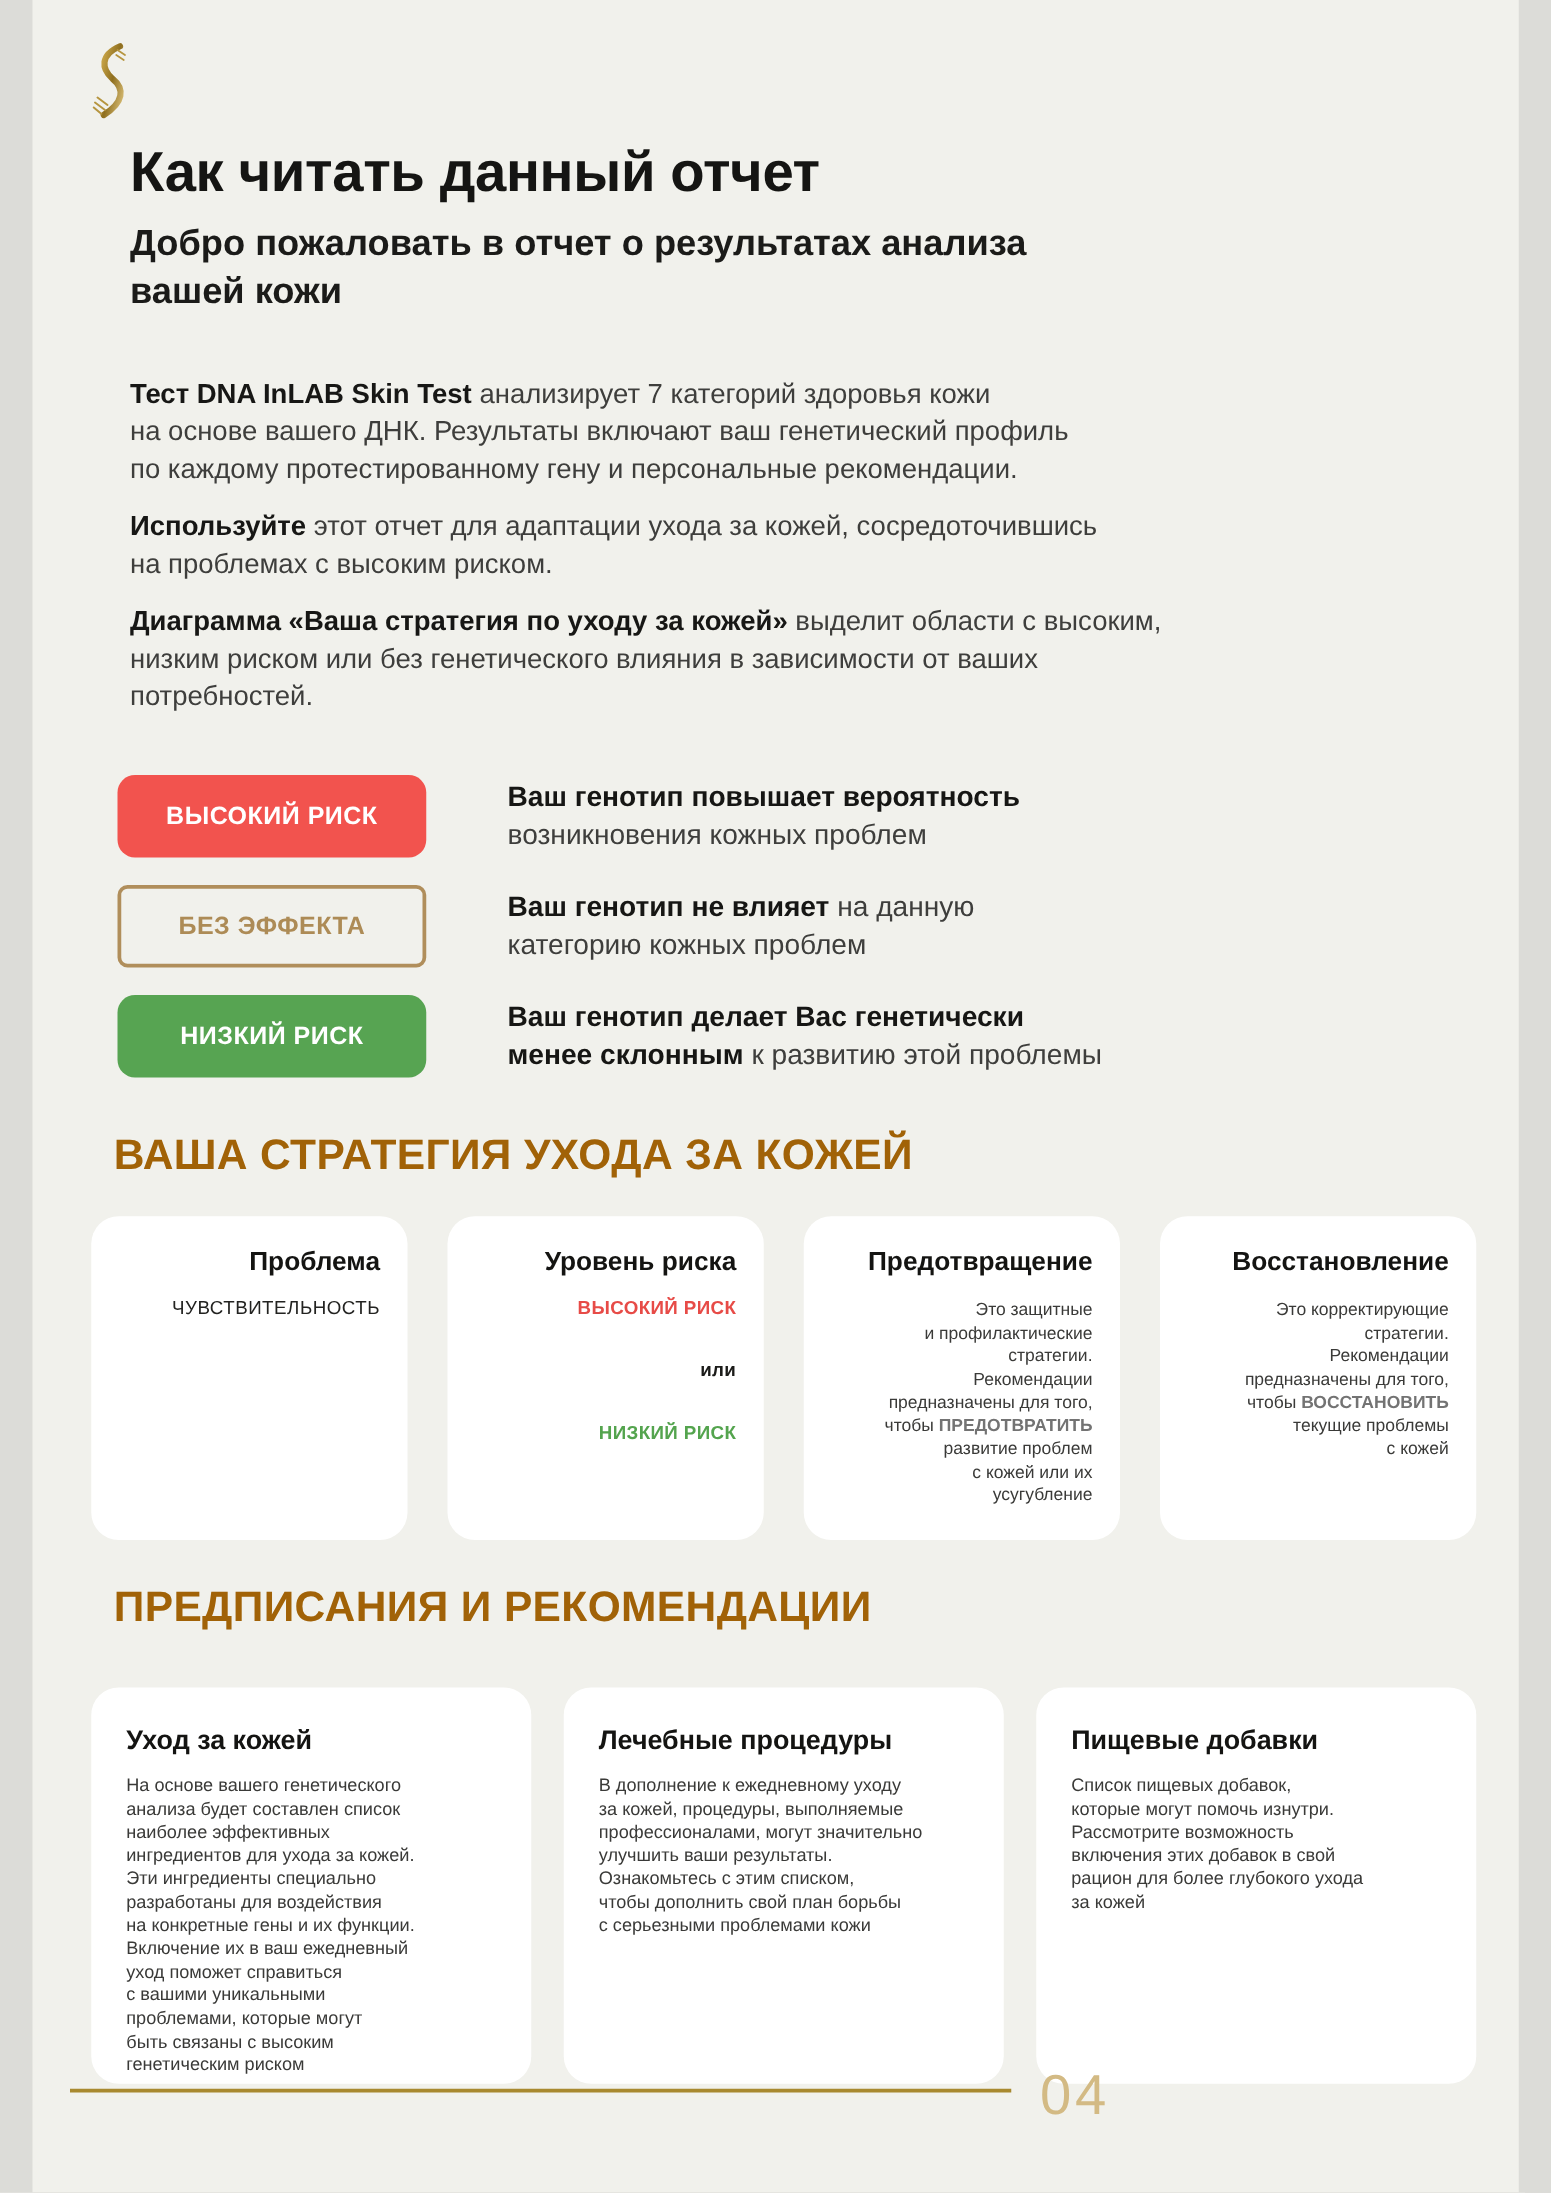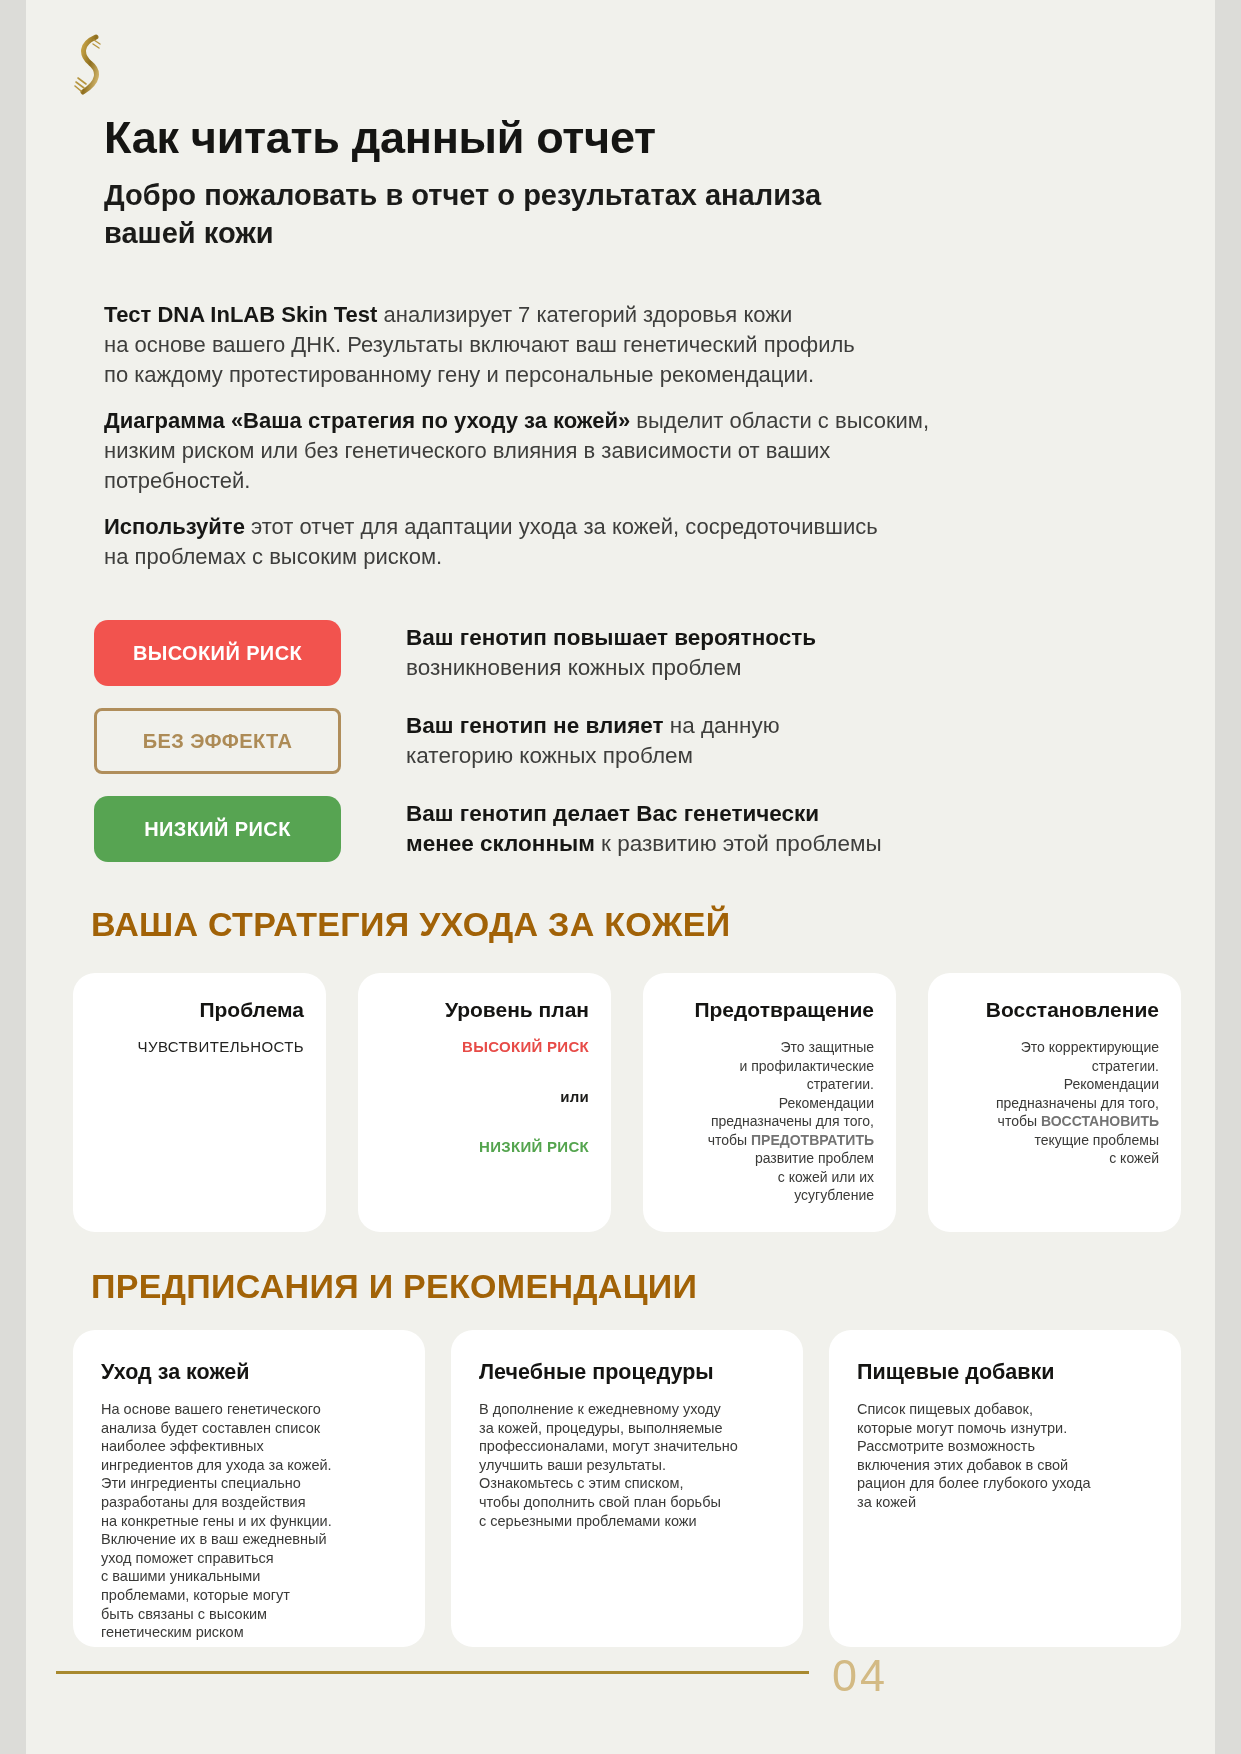--- a/index.html
+++ b/index.html
@@ -37,21 +37,21 @@
                    letter-spacing:0.3px; color:#a16207; }
   .title-strategy { top:905px; }
   .title-prescriptions { top:1267px; }
 
   .cards-row { position:absolute; display:flex; }
   .row-strategy { left:47px; top:973px; gap:32px; }
   .row-prescriptions { left:47px; top:1330px; gap:26px; }
 
   .card { background:#FFFFFF; border-radius:22px; }
   .card-s { width:253px; height:259px; padding:25px 22px;text-align:right; }
-  .card-p { width:352px; height:317px; padding:30px 28px; }
+  .card-p { width:352px; height:317px; padding:30px 28px;margin-top:20px; }
 
   .card-heading { font-size:21px; font-weight:800; color:#141412; margin-bottom:16px; }
   .card-p .card-heading { font-size:21.5px; margin-bottom:15px; }
 
   .problem-value { font-size:15px; letter-spacing:0.4px; color:#232321; }
 
   .risk-label { font-size:15px; font-weight:700; letter-spacing:0.3px; margin-bottom:33px; }
   .risk-high { color:#E74B47; }
   .risk-or   { color:#1B1B19; }
   .risk-low  { color:#54A44E; }
@@ -85,25 +85,25 @@
   </div>
 
   <div class="h1">Как читать данный отчет</div>
   <div class="h2">Добро пожаловать в отчет о результатах анализа
 вашей кожи</div>
 
   <div class="intro">
     <p><strong>Тест DNA InLAB Skin Test</strong><span> анализирует 7 категорий здоровья кожи
 на основе вашего ДНК. Результаты включают ваш генетический профиль
 по каждому протестированному гену и персональные рекомендации.</span></p>
+    <p><strong>Используйте</strong><span> этот отчет для адаптации ухода за кожей, сосредоточившись
+на проблемах с высоким риском.</span></p>
     <p><strong>Диаграмма «Ваша стратегия по уходу за кожей»</strong><span> выделит области с высоким,
 низким риском или без генетического влияния в зависимости от ваших
 потребностей.</span></p>
-    <p><strong>Используйте</strong><span> этот отчет для адаптации ухода за кожей, сосредоточившись
-на проблемах с высоким риском.</span></p>
   </div>
 
   <div class="legend">
     <div class="legend-row">
       <div class="badge badge-high">ВЫСОКИЙ РИСК</div>
       <p class="legend-desc"><strong>Ваш генотип повышает вероятность</strong><span>
 возникновения кожных проблем</span></p>
     </div>
     <div class="legend-row">
       <div class="badge badge-none">БЕЗ ЭФФЕКТА</div>
@@ -118,21 +118,21 @@
   </div>
 
   <div class="section-title title-strategy">ВАША СТРАТЕГИЯ УХОДА ЗА КОЖЕЙ</div>
 
   <div class="cards-row row-strategy">
     <div class="card card-s">
       <div class="card-heading">Проблема</div>
       <div class="problem-value">ЧУВСТВИТЕЛЬНОСТЬ</div>
     </div>
     <div class="card card-s">
-      <div class="card-heading">Уровень план</div>
+      <div class="card-heading">Уровень риска</div>
       <div class="risk-label risk-high">ВЫСОКИЙ РИСК</div>
       <div class="risk-label risk-or">или</div>
       <div class="risk-label risk-low">НИЗКИЙ РИСК</div>
     </div>
     <div class="card card-s">
       <div class="card-heading">Предотвращение</div>
       <p class="card-body"><span>Это защитные
 и профилактические
 стратегии.
 Рекомендации

